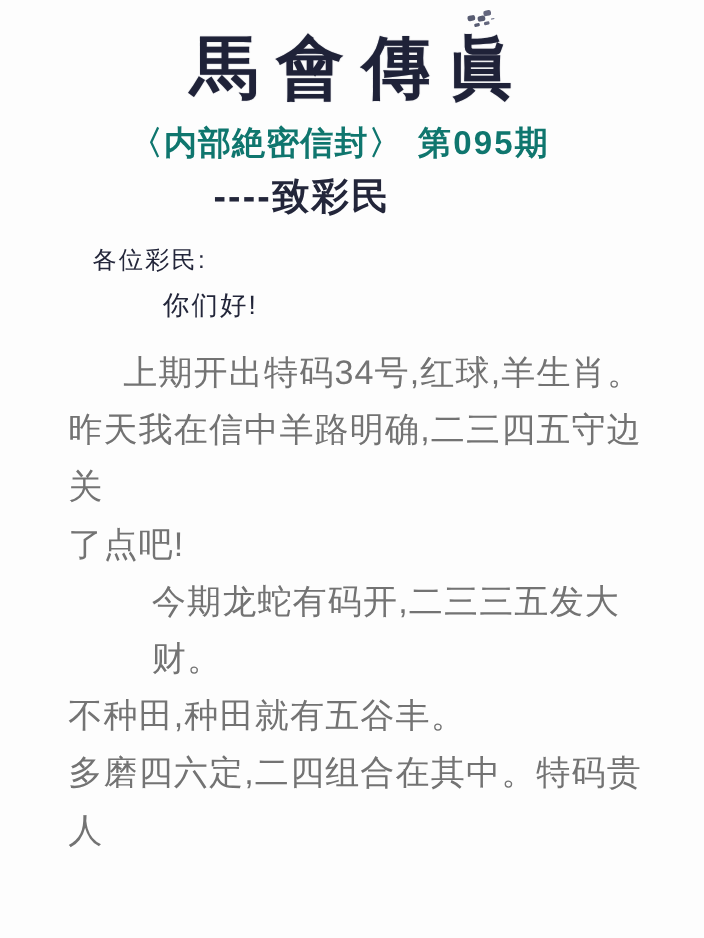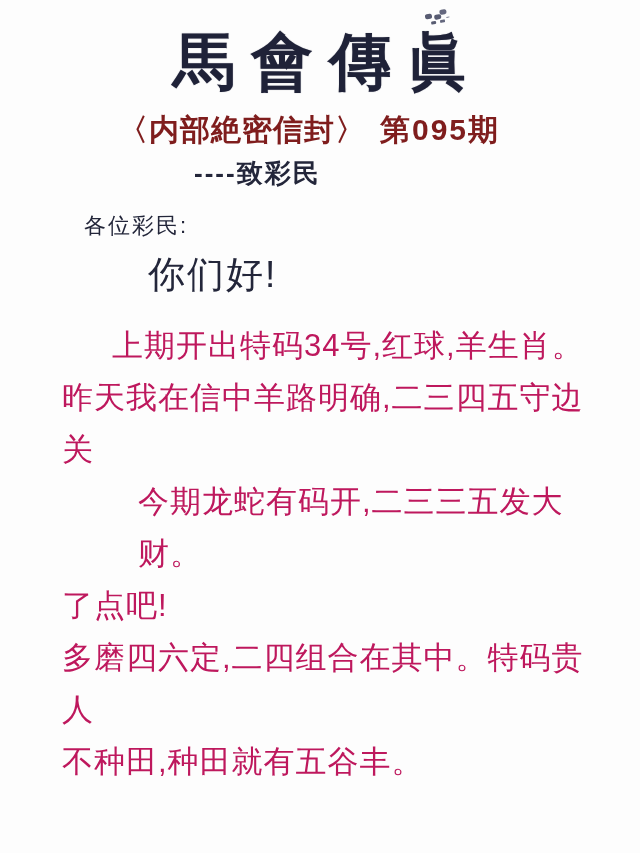--- a/index.html
+++ b/index.html
@@ -22,51 +22,51 @@
     letter-spacing:16px;
     color:#1f2238;
     text-shadow:0 0 1px rgba(31,34,56,.45);
   }
   .subtitle {
     margin-top:6px;
     padding-left:118px;
     font-size:30px;
     font-weight:600;
     letter-spacing:1px;
-    color:#7f1d1d;
+    color:#0f766e;
     white-space:nowrap;
   }
   .subtitle .issue { margin-left:14px; letter-spacing:2px; }
   .dedication {
     margin-top:5px;
     margin-left:194px;
-    font-size:26px;
+    font-size:34px;
     font-weight:600;
     letter-spacing:2px;
   }
   .salutation {
     margin-top:20px;
     margin-left:84px;
     font-size:22px;
     letter-spacing:2px;
   }
   .greeting {
     margin-top:9px;
     margin-left:148px;
-    font-size:37px;
+    font-size:24px;
     letter-spacing:2px;
   }
   .body {
     margin-top:20px;
     margin-left:62px;
     margin-right:34px;
     font-size:31px;
     line-height:52px;
     letter-spacing:1px;
-    color:#be185d;
+    color:#737373;
   }
   .body .indent-a { padding-left:50px; }
   .body .indent-b { padding-left:76px; }
   
   .artifact {
     position:absolute;
     left:425px; top:14px;
     width:7px; height:5px;
     background:#3c405a;
     border-radius:2px;
@@ -92,19 +92,19 @@
 
   <div class="dedication">----致彩民</div>
 
   <div class="salutation">各位彩民:</div>
 
   <div class="greeting">你们好!</div>
 
   <div class="body">
     <div class="line indent-a">上期开出特码34号,红球,羊生肖。</div>
     <div class="line">昨天我在信中羊路明确,二三四五守边关</div>
+    <div class="line">了点吧!</div>
     <div class="line indent-b">今期龙蛇有码开,二三三五发大财。</div>
-    <div class="line">了点吧!</div>
+    <div class="line">不种田,种田就有五谷丰。</div>
     <div class="line">多磨四六定,二四组合在其中。特码贵人</div>
-    <div class="line">不种田,种田就有五谷丰。</div>
   </div>
 
 </div>
 
 </body></html>

